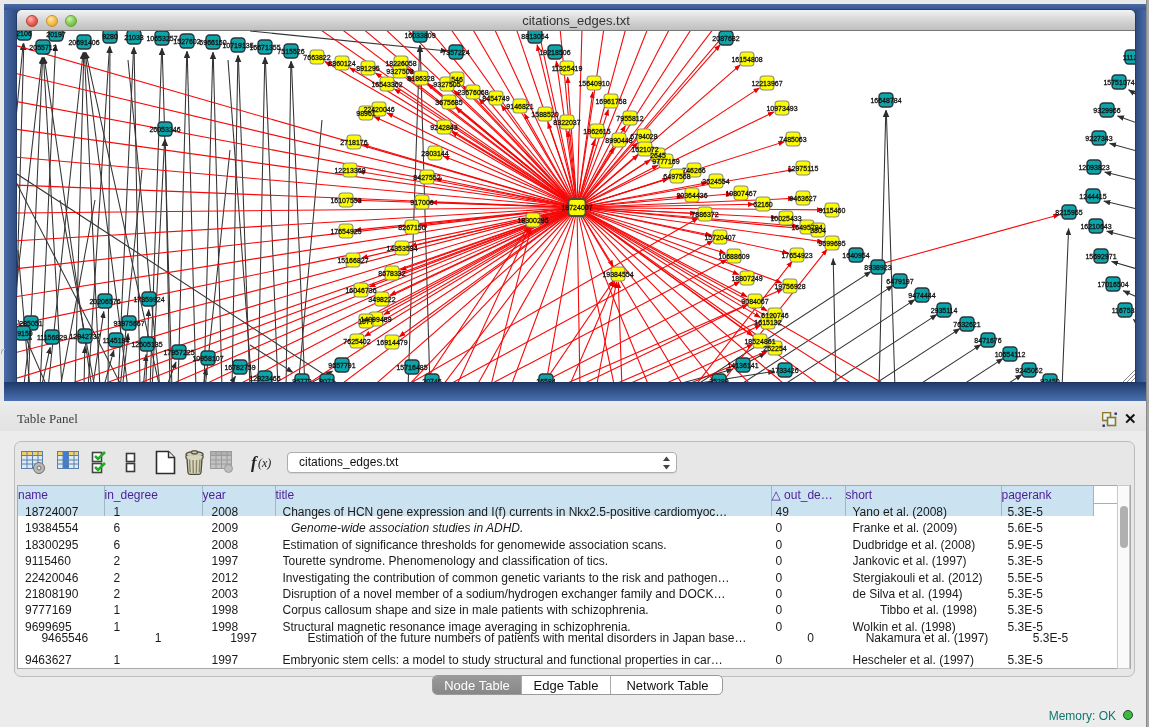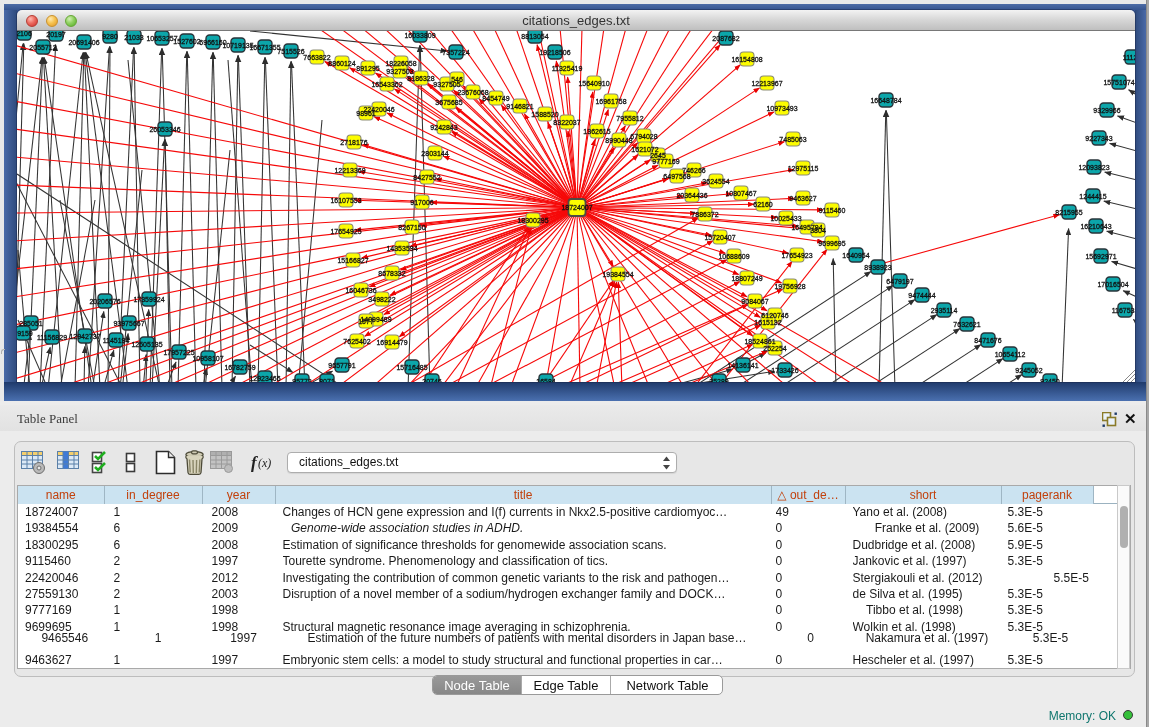--- a/index.html
+++ b/index.html
@@ -54,21 +54,21 @@
 #toolbar { position:absolute; left:6px; top:7px; width:1100px; height:30px; }
 .ticon { position:absolute; top:0; }
 #combo { position:absolute; left:266px; top:3px; width:390px; height:21px; background:#fff;
   border:1px solid #adadad; border-radius:4px; font-size:12px; color:#111; line-height:19px;
   padding-left:11px; box-shadow:0 1px 1px rgba(0,0,0,.08);}
 #combo .steps { position:absolute; right:4px; top:2px; }
 
 
 #tbl { position:absolute; left:2px; top:43px; width:1114px; height:184px; background:#fff; border:1px solid #a9a9a9; }
 #thead { position:absolute; left:0; top:0; width:100%; height:18px; background:#fff; border-bottom:1px solid #9bb2c0; }
-.hc { position:absolute; top:0; height:18px; font-size:12px; color:#c2410c; text-align:center;
+.hc { position:absolute; top:0; height:30px; font-size:12px; color:#4c1d95; text-align:left;
   line-height:18px; border-right:1px solid #9fb6c4; background:#cbe3f1; }
 .rows { position:absolute; left:0; top:18px; width:100%; }
 .tr { position:absolute; left:0; width:100%; height:17px; font-size:12px; color:#1a1a1a; }
 .td { position:absolute; top:0; height:16px; line-height:16px; white-space:nowrap; overflow:hidden; }
 #vsb { position:absolute; right:4px; top:43px; width:13px; height:184px; background:#fafafa; border:1px solid #c9c9c9; }
 #vsb .thumb { position:absolute; left:1.5px; top:20px; width:8px; height:42px; background:#b0b0b0; border-radius:5px; }
 
 
 #tabs { position:absolute; left:417px; top:233px; width:291px; height:20px;
   border:1px solid #9a9a9a; border-radius:5px; background:#fff; overflow:hidden;
@@ -714,21 +714,21 @@
             <div class="td" style="left:757.5px;width:70.0px;">49</div>
             <div class="td" style="left:834.5px;width:149.0px;">Yano et al. (2008)</div>
             <div class="td" style="left:989.5px;width:86.0px;">5.3E-5</div>
           </div>
 <div class="tr" style="top:16.4px;">
             <div class="td" style="left:7px;width:79.5px;">19384554</div>
             <div class="td" style="left:95.5px;width:89.0px;">6</div>
             <div class="td" style="left:193.5px;width:64.0px;">2009</div>
             <div class="td" style="left:273px;width:489.0px;font-style:italic;">Genome-wide association studies in ADHD.</div>
             <div class="td" style="left:757.5px;width:70.0px;">0</div>
-            <div class="td" style="left:834.5px;width:149.0px;text-align:center;">Franke et al. (2009)</div>
+            <div class="td" style="left:834.5px;width:149.0px;">Franke et al. (2009)</div>
             <div class="td" style="left:989.5px;width:86.0px;">5.6E-5</div>
           </div>
 <div class="tr" style="top:32.8px;">
             <div class="td" style="left:7px;width:79.5px;">18300295</div>
             <div class="td" style="left:95.5px;width:89.0px;">6</div>
             <div class="td" style="left:193.5px;width:64.0px;">2008</div>
             <div class="td" style="left:264.5px;width:489.0px;">Estimation of significance thresholds for genomewide association scans.</div>
             <div class="td" style="left:757.5px;width:70.0px;">0</div>
             <div class="td" style="left:834.5px;width:149.0px;">Dudbridge et al. (2008)</div>
             <div class="td" style="left:989.5px;width:86.0px;">5.9E-5</div>
@@ -742,37 +742,38 @@
             <div class="td" style="left:834.5px;width:149.0px;">Jankovic et al. (1997)</div>
             <div class="td" style="left:989.5px;width:86.0px;">5.3E-5</div>
           </div>
 <div class="tr" style="top:65.6px;">
             <div class="td" style="left:7px;width:79.5px;">22420046</div>
             <div class="td" style="left:95.5px;width:89.0px;">2</div>
             <div class="td" style="left:193.5px;width:64.0px;">2012</div>
             <div class="td" style="left:264.5px;width:489.0px;">Investigating the contribution of common genetic variants to the risk and pathogen…</div>
             <div class="td" style="left:757.5px;width:70.0px;">0</div>
             <div class="td" style="left:834.5px;width:149.0px;">Stergiakouli et al. (2012)</div>
-            <div class="td" style="left:989.5px;width:86.0px;margin-left:46px;">5.5E-5</div>
+            <div class="td" style="left:989.5px;width:86.0px;">5.5E-5</div>
           </div>
 <div class="tr" style="top:82.0px;">
-            <div class="td" style="left:7px;width:79.5px;">27559130</div>
+            <div class="td" style="left:7px;width:79.5px;">21808190</div>
             <div class="td" style="left:95.5px;width:89.0px;">2</div>
             <div class="td" style="left:193.5px;width:64.0px;">2003</div>
             <div class="td" style="left:264.5px;width:489.0px;">Disruption of a novel member of a sodium/hydrogen exchanger family and DOCK…</div>
             <div class="td" style="left:757.5px;width:70.0px;">0</div>
-            <div class="td" style="left:834.5px;width:149.0px;">de Silva et al. (1995)</div>
+            <div class="td" style="left:834.5px;width:149.0px;">de Silva et al. (1994)</div>
             <div class="td" style="left:989.5px;width:86.0px;">5.3E-5</div>
           </div>
 <div class="tr" style="top:98.4px;">
             <div class="td" style="left:7px;width:79.5px;">9777169</div>
             <div class="td" style="left:95.5px;width:89.0px;">1</div>
             <div class="td" style="left:193.5px;width:64.0px;">1998</div>
+            <div class="td" style="left:264.5px;width:489.0px;">Corpus callosum shape and size in male patients with schizophrenia.</div>
             <div class="td" style="left:757.5px;width:70.0px;">0</div>
-            <div class="td" style="left:796px;width:149.0px;text-align:right;">Tibbo et al. (1998)</div>
+            <div class="td" style="left:862px;width:149.0px;">Tibbo et al. (1998)</div>
             <div class="td" style="left:989.5px;width:86.0px;">5.3E-5</div>
           </div>
 <div class="tr" style="top:114.8px;">
             <div class="td" style="left:7px;width:79.5px;">9699695</div>
             <div class="td" style="left:95.5px;width:89.0px;">1</div>
             <div class="td" style="left:193.5px;width:64.0px;">1998</div>
             <div class="td" style="left:264.5px;width:489.0px;">Structural magnetic resonance image averaging in schizophrenia.</div>
             <div class="td" style="left:757.5px;width:70.0px;">0</div>
             <div class="td" style="left:834.5px;width:149.0px;">Wolkin et al. (1998)</div>
             <div class="td" style="left:989.5px;width:86.0px;">5.3E-5</div>

